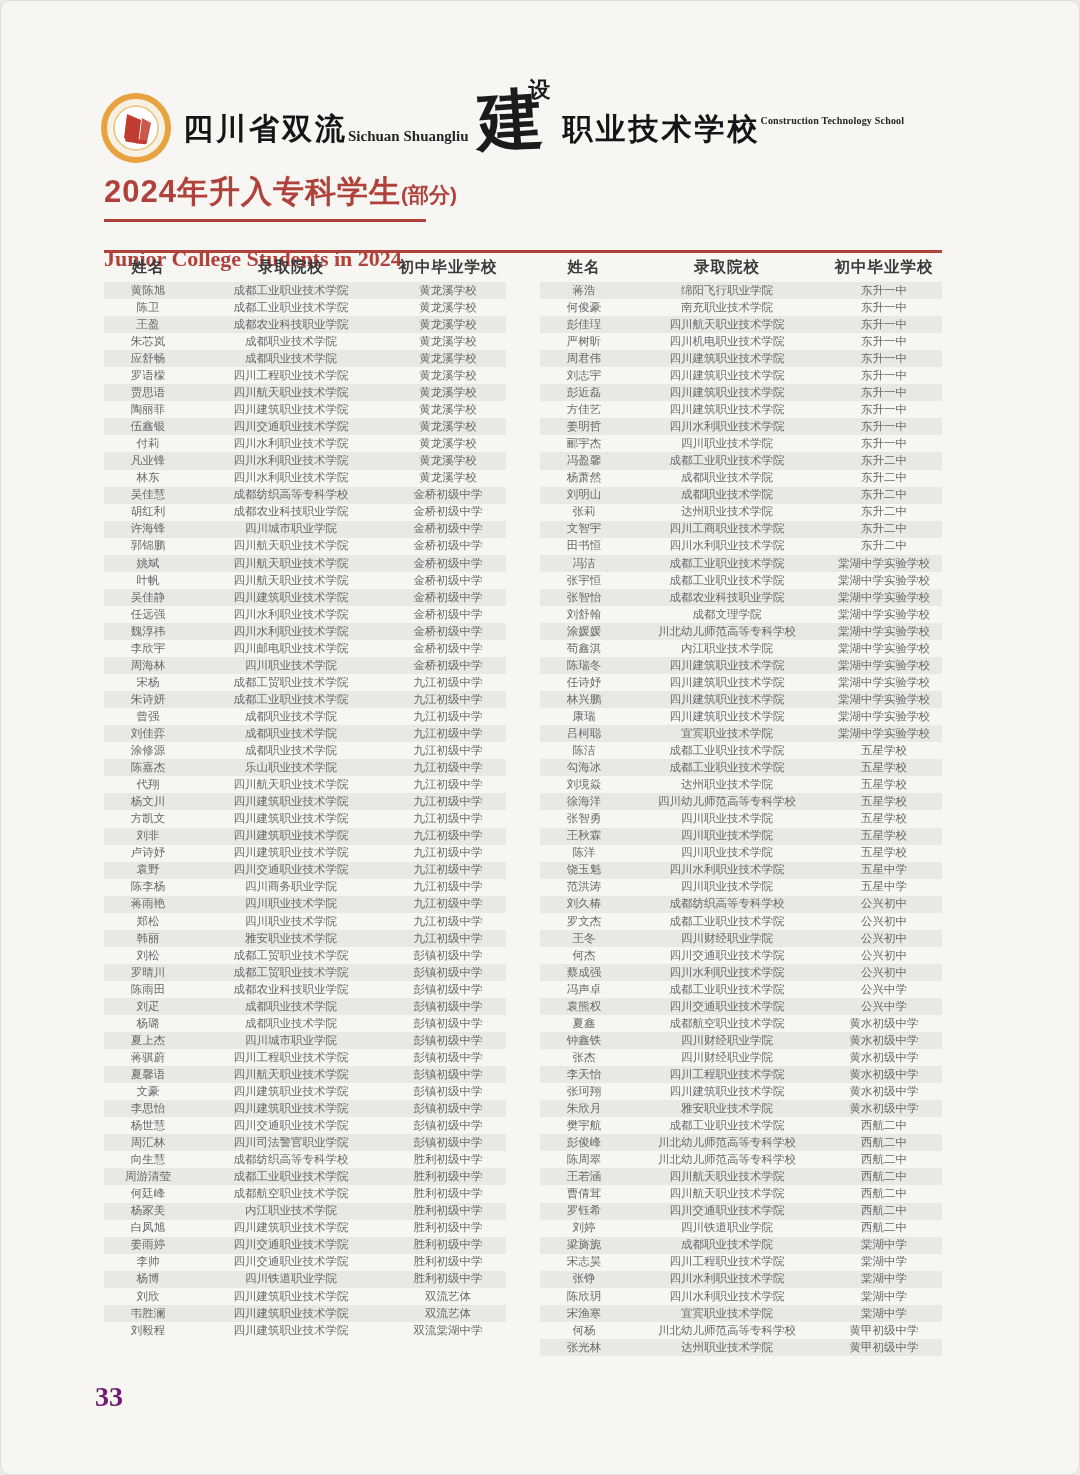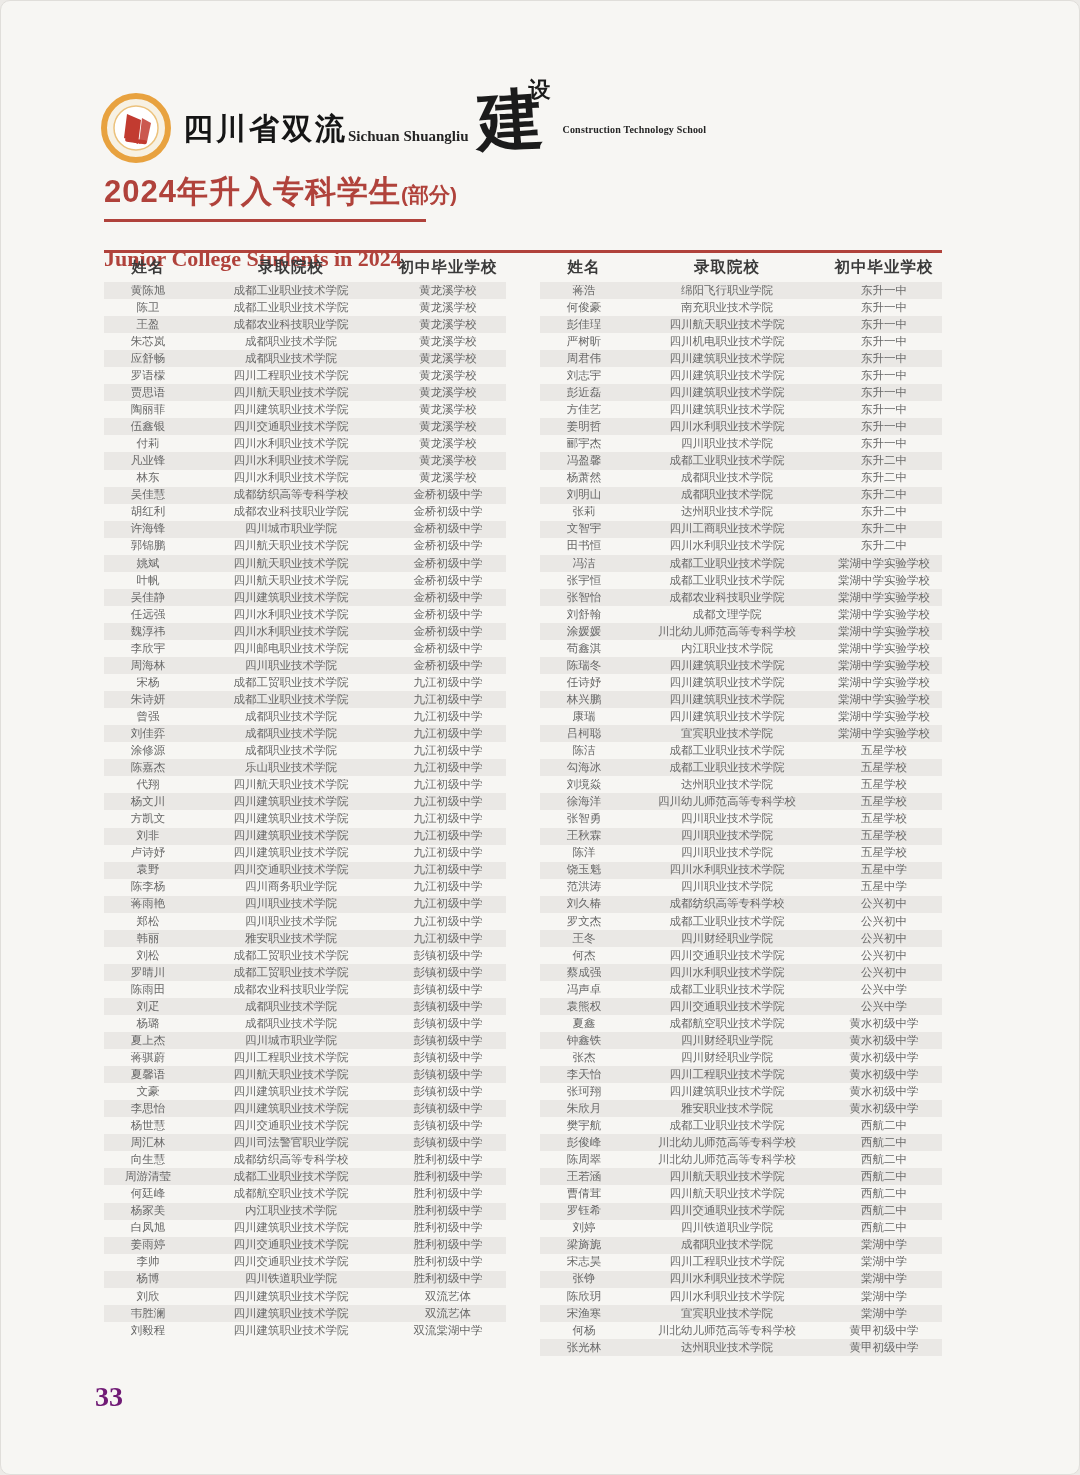--- a/index.html
+++ b/index.html
@@ -95,20 +95,21 @@
     </svg>
     <div class="brand-col">
       <div class="brand-cn">四川省双流</div>
       <div class="brand-en big">Sichuan Shuangliu</div>
     </div>
     <div class="mark">
       <span class="mark-main">建</span>
       <span class="mark-small">设</span>
     </div>
     <div class="brand-col">
+      <div class="brand-cn">职业技术学校</div>
       <div class="brand-en small">Construction Technology School</div>
     </div>
   </div>
 
   <div class="title-block">
     <div class="title-line">
       <span class="title-cn">2024年升入专科学生</span><span class="title-suffix">(部分)</span>
     </div>
     <div class="title-rule"></div>
     <div class="title-en">Junior College Students in 2024</div>

